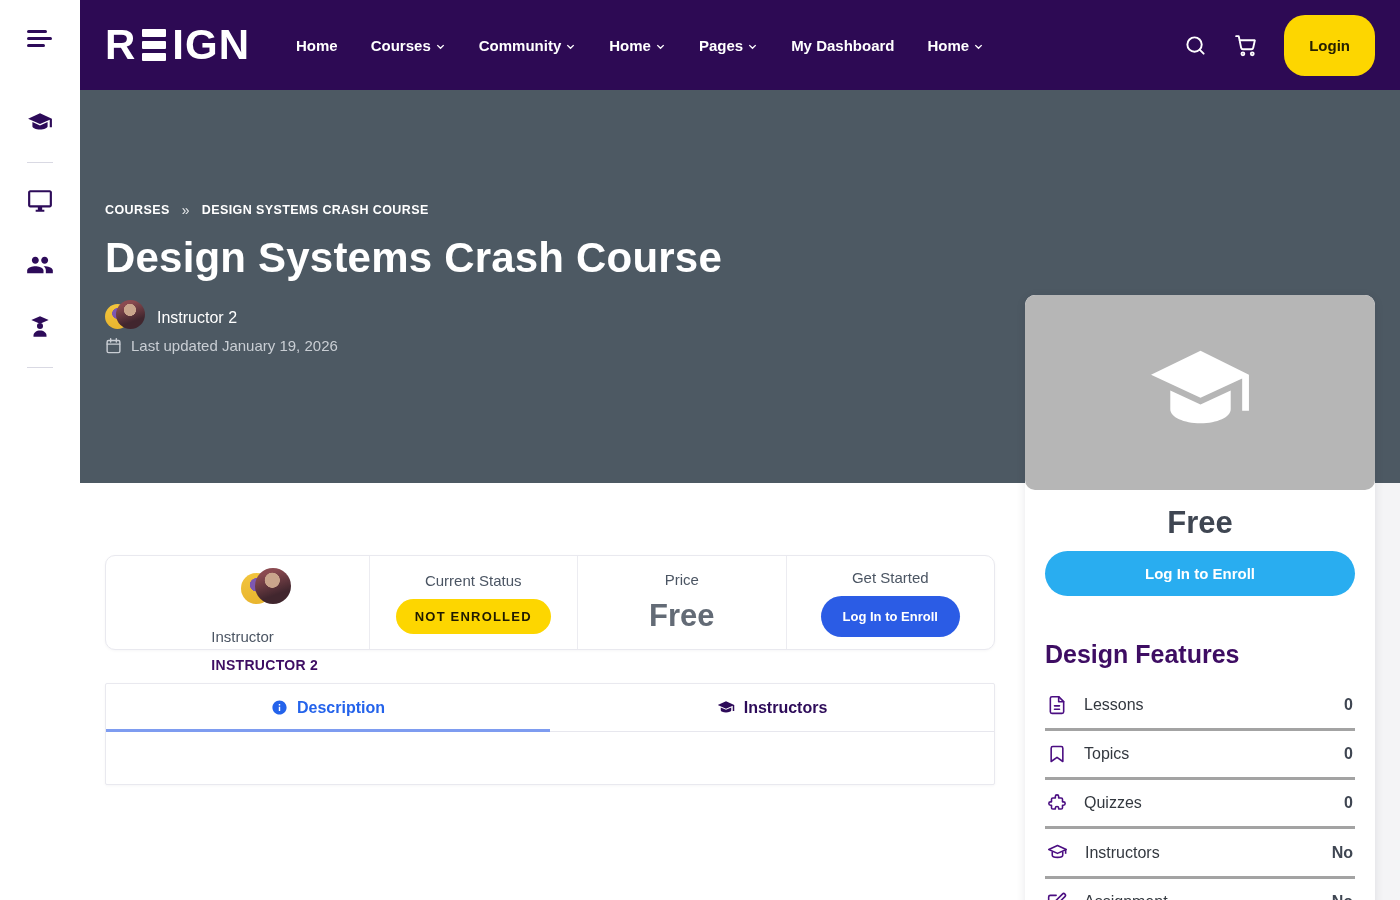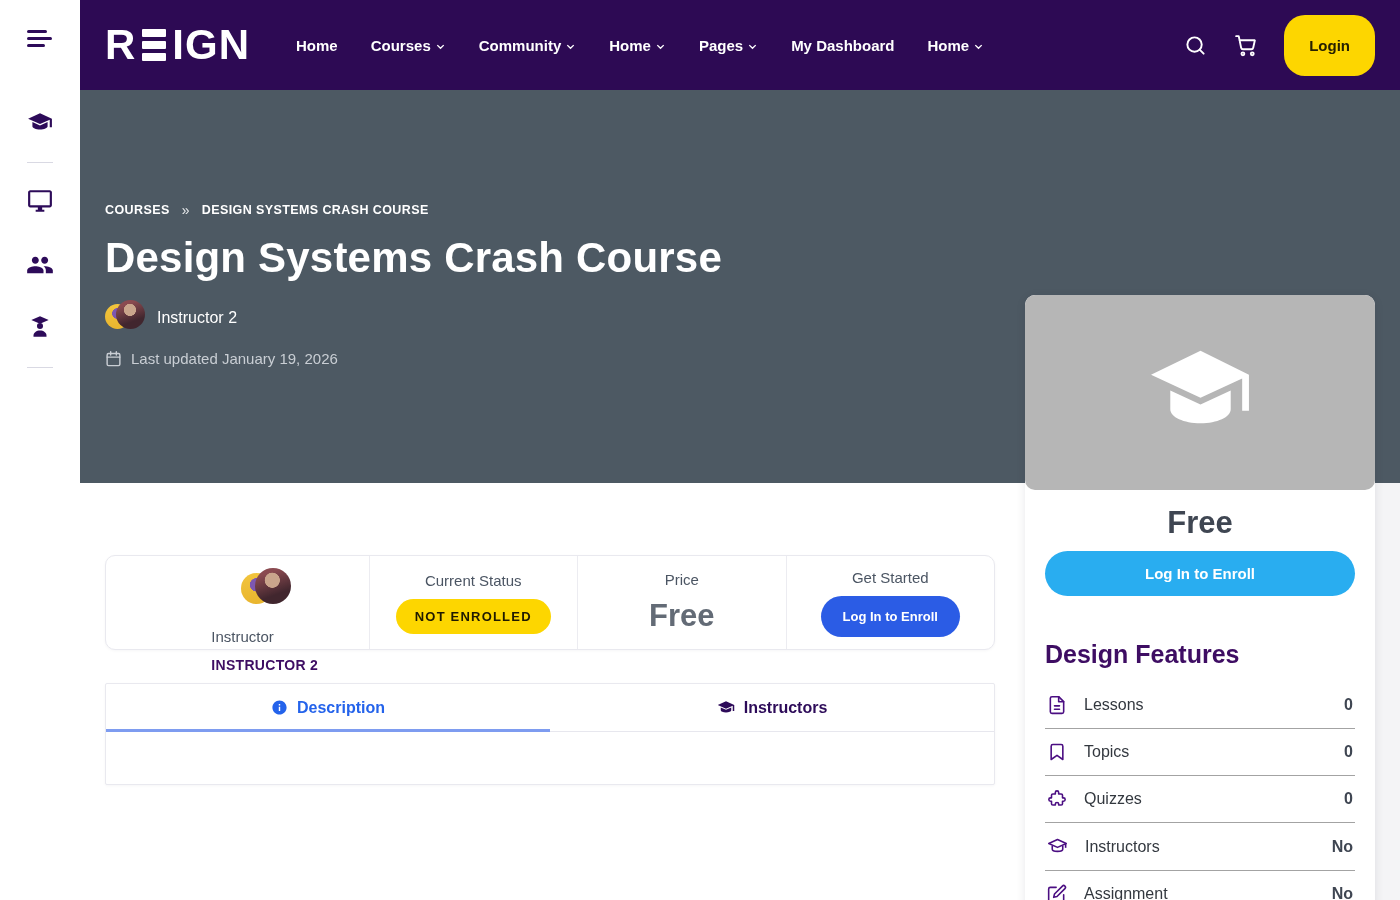--- a/index.html
+++ b/index.html
@@ -38,21 +38,21 @@
 
   
   .hero { height:393px; background:#4d5963; padding:0 25px; position:relative; z-index:10; }
   .breadcrumb { padding-top:112px; display:flex; align-items:center; gap:12px; color:#ffffff;
                 font-size:12.5px; font-weight:700; letter-spacing:.4px; }
   .crumb { cursor:pointer; }
   .crumb-sep { font-size:14px; font-weight:400; color:#e7eaec; }
   .hero-title { margin-top:16px; color:#ffffff; font-size:42px; font-weight:800; letter-spacing:.2px; }
   .instructor-row { margin-top:17px; display:flex; align-items:center; gap:14px; }
   .instructor-name { color:#ffffff; font-size:16px; font-weight:500; }
-  .updated-row { margin-top:13px; display:flex; align-items:center; gap:9px; color:#c9ced4; font-size:15px; }
+  .updated-row { display:flex; align-items:center; gap:9px; color:#c9ced4; font-size:15px; }
 
   
   .duo { position:relative; flex:none; }
   .duo .c1, .duo .c2 { position:absolute; border-radius:50%; }
   .duo .c1 { left:0; background:radial-gradient(circle at 50% 38%, #7d57b0 0 26%, transparent 28%), linear-gradient(180deg,#f2c53d,#e9b52f); }
   .duo .c2 { background:radial-gradient(circle at 48% 34%, #caa58c 0 24%, transparent 26%), linear-gradient(160deg,#8a4a50 20%, #41262e 70%); border:none; }
   .duo.sm { width:38px; height:38px; }
   .duo.sm .c1 { top:5px; width:25px; height:25px; }
   .duo.sm .c2 { left:11px; top:1px; width:29px; height:29px; }
   .duo.md { width:48px; height:48px; }
@@ -91,21 +91,21 @@
   
   .course-card { position:absolute; top:295px; right:25px; width:350px; background:#ffffff; border-radius:10px;
                  box-shadow:0 2px 10px rgba(20,20,43,.10); z-index:30; }
   .card-img { height:195px; background:#b6b6b6; border-radius:10px; display:flex; align-items:center; justify-content:center; color:#ffffff; }
   .card-body { padding:0 20px 24px; }
   .card-price { text-align:center; color:#3f4652; font-size:31px; font-weight:800; margin-top:15px; }
   .enroll-btn { display:block; width:100%; height:45px; margin-top:10px; background:#29adf0; border:none; border-radius:23px;
                 color:#fff; font-family:inherit; font-size:15px; font-weight:700; cursor:pointer; }
   .features-title { margin-top:44px; color:#3e0d63; font-size:25px; font-weight:800; }
   .features-list { margin-top:13px; }
-  .feature-row { display:flex; align-items:center; gap:17px; padding:13px 2px; border-bottom:1px solid #a3a3a3; }
+  .feature-row { display:flex; align-items:center; gap:17px; padding:13px 2px; border-bottom:3px solid #a3a3a3; }
   .f-icon { color:#4b0e82; display:flex; flex:none; }
   .f-label { color:#33383f; font-size:16px; }
   .f-value { margin-left:auto; color:#3f4652; font-size:16px; font-weight:800; }
 </style>
 </head>
 <body>
 
 <div class="app">
 
   <aside class="side-rail">

